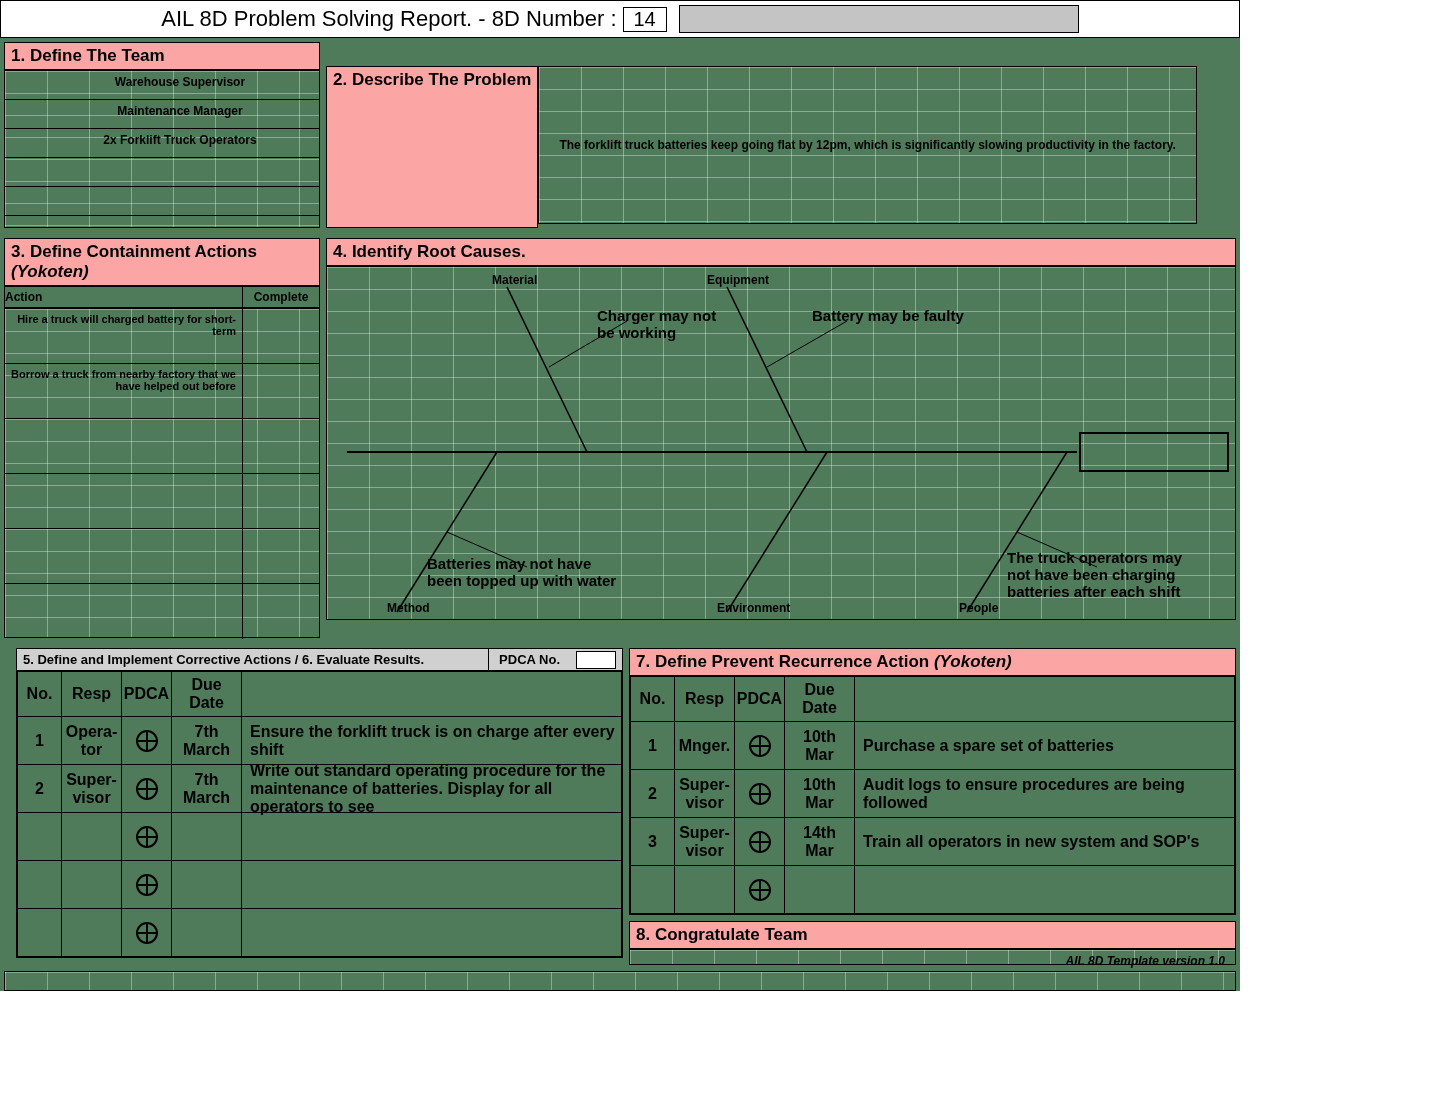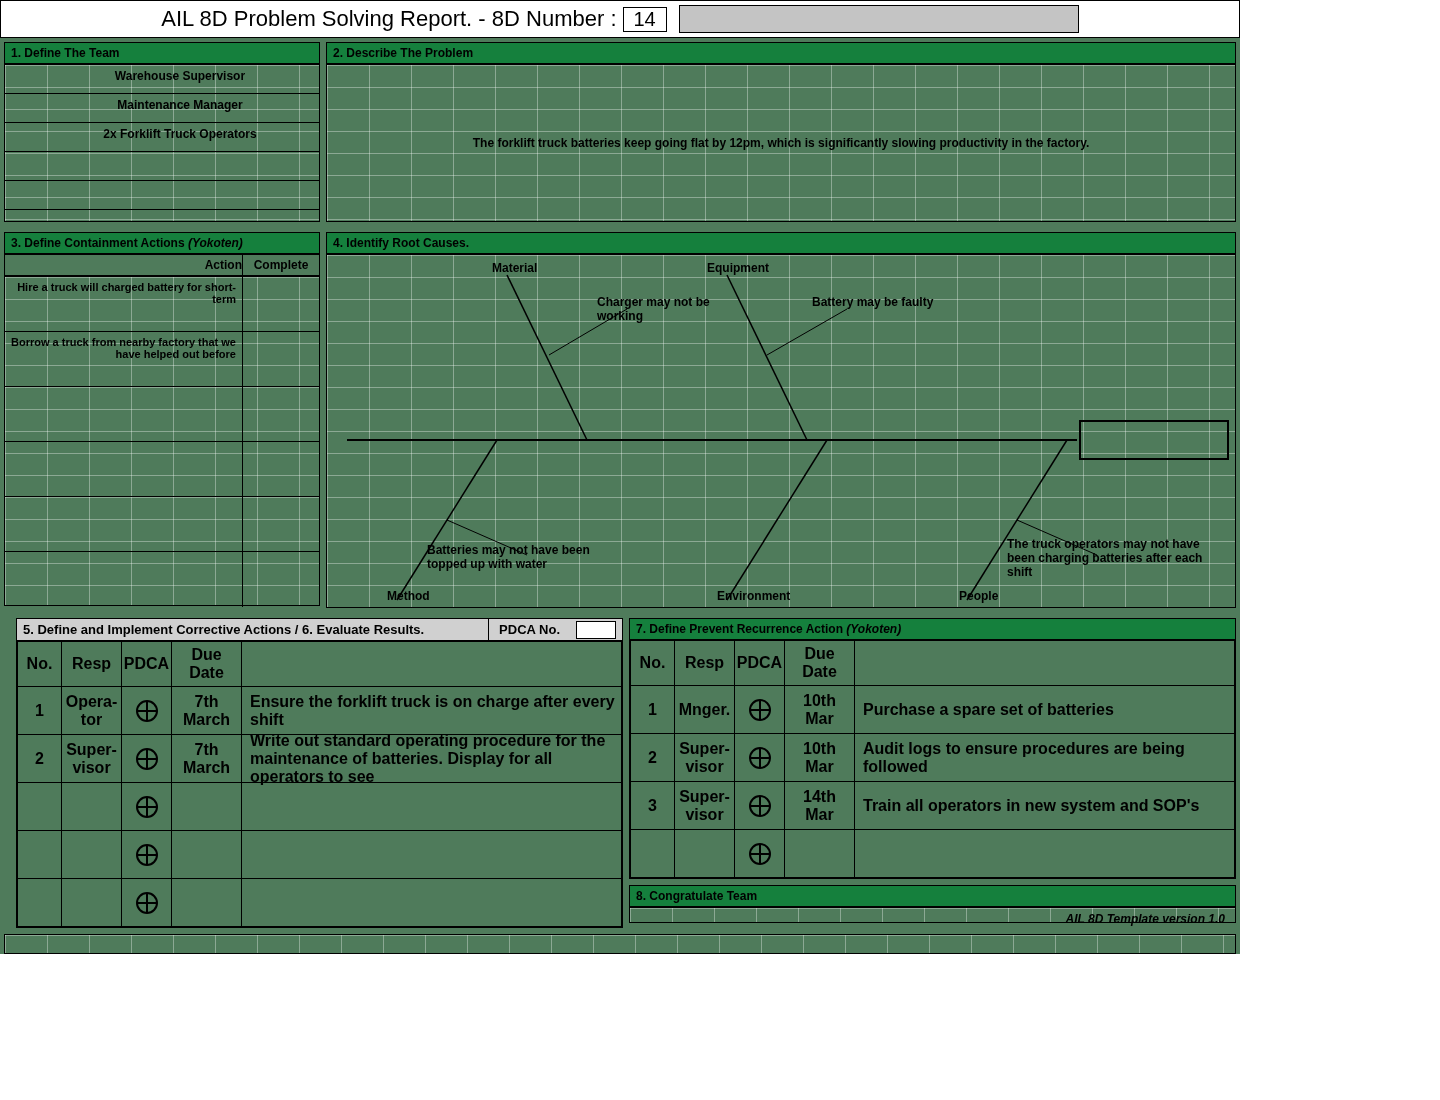--- a/index.html
+++ b/index.html
@@ -35,23 +35,23 @@
     display: inline-block;
   }
   .title-bar .tail {
     flex: 0 0 400px;
     height: 28px;
     background: #c4c4c4;
     border: 1px solid #000;
     margin-left: 6px;
   }
   .section-header {
-    background: #15803d;
-    border: 1px solid #000;
-    font-size: 12px;
+    background: #fca5a5;
+    border: 1px solid #000;
+    font-size: 17px;
     font-weight: bold;
     padding: 3px 6px;
   }
   .section-header .ital { font-style: italic; font-weight: bold; }
   .row { display: flex; gap: 6px; padding: 0 4px; }
   .panel {
     background: #4f7b5b;
     border: 1px solid #000;
   }
   .green-grid {
@@ -91,21 +91,21 @@
   
   .r2 { margin-top: 10px; }
   .contain { width: 316px; }
   .contain-head {
     display: flex;
     background: #4f7b5b;
     border: 1px solid #000;
     font-size: 12px;
     font-weight: bold;
   }
-  .contain-head .ca { flex: 1; text-align: right; padding: 3px 0; border-right: 1px solid #000; }
+  .contain-head .ca { flex: 1; text-align: left; padding: 3px 0; border-right: 1px solid #000; }
   .contain-head .cc { width: 76px; text-align: center; padding: 3px 0; }
   .contain-body { height: 330px; }
   .contain-row {
     display: flex;
     border-bottom: 1px solid #000;
     height: 55px;
     text-align: right;
   }
   .contain-row .ca {
     flex: 1;
@@ -119,21 +119,21 @@
   .root { flex: 1; }
   .fishbone {
     position: relative;
     height: 354px;
     color: #000;
     font-size: 12px;
     font-weight: bold;
   }
   .fishbone .lbl { position: absolute; }
   .fishbone svg { position: absolute; left: 0; top: 0; }
-  .fb-note { position: absolute; font-size: 12px; font-weight: bold; max-width: 200px; }
+  .fb-note { position: absolute; font-size: 15px; font-weight: bold; max-width: 200px; }
   .head-box {
     position: absolute;
     right: 6px;
     top: 165px;
     width: 150px;
     height: 40px;
     border: 2px solid #000;
     background: rgba(79,123,91,0.0);
   }
   
@@ -231,21 +231,21 @@
       <div class="panel team-list green-grid">
         <div class="team-row">Warehouse Supervisor</div>
         <div class="team-row">Maintenance Manager</div>
         <div class="team-row">2x Forklift Truck Operators</div>
         <div class="team-row"></div>
         <div class="team-row"></div>
         <div class="team-row"></div>
         <div class="team-row" style="border-bottom:none"></div>
       </div>
     </div>
-    <div class="problem" style="display:flex;flex-direction:column;">
+    <div class="problem" style="display:flex;flex-direction:row;margin-top:24px;">
       <div class="section-header">2. Describe The Problem</div>
       <div class="panel problem-body green-grid">The forklift truck batteries keep going flat by 12pm, which is significantly slowing productivity in the factory.</div>
     </div>
   </div>
 
   <div class="row r2">
     <div class="contain">
       <div class="section-header">
         <span>3. Define Containment Actions </span><span class="ital">(Yokoten)</span>
       </div>

